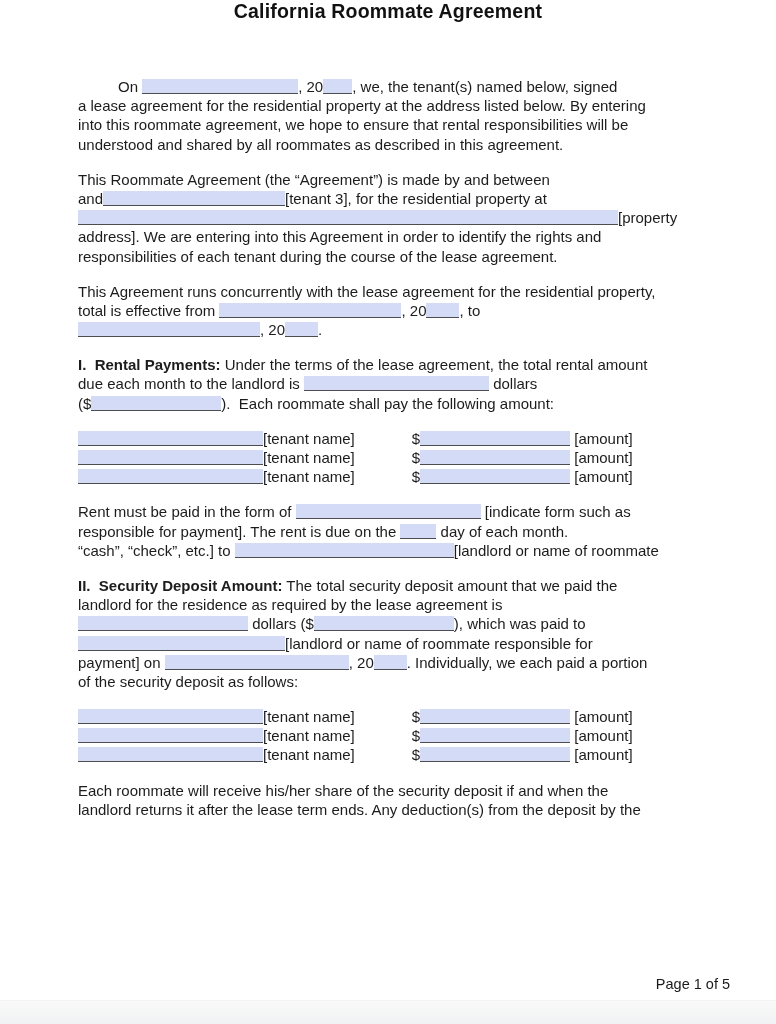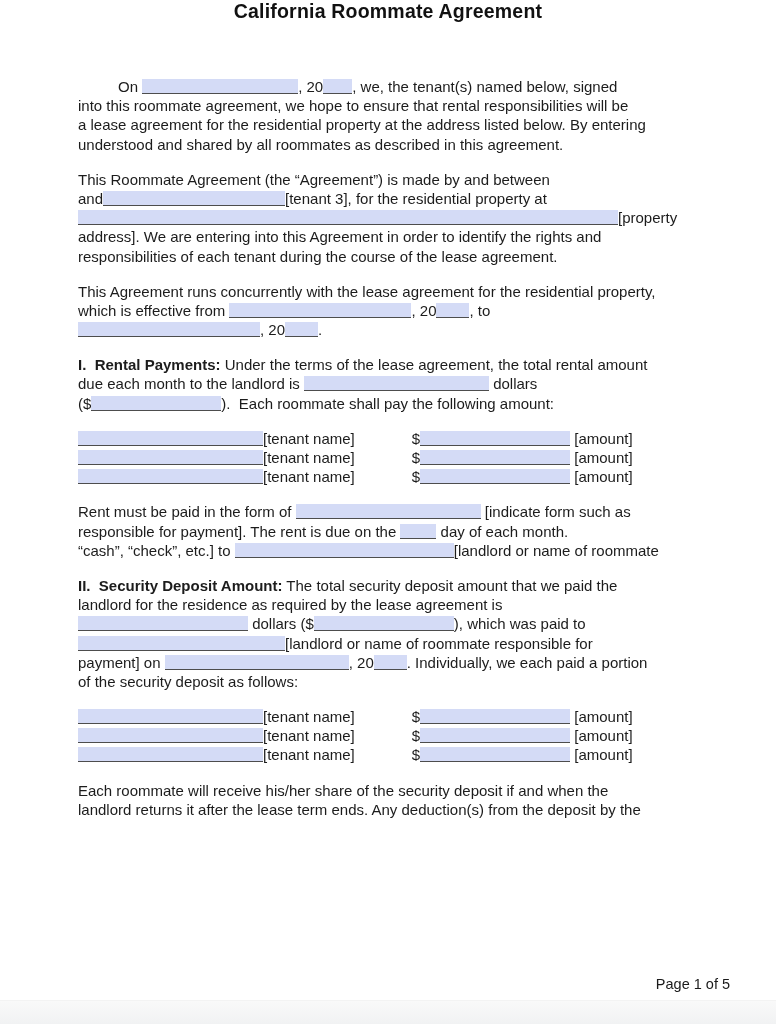--- a/index.html
+++ b/index.html
@@ -42,34 +42,34 @@
   }
 </style>
 </head>
 <body>
 
 <div class="page">
   <div class="doc-title">California Roommate Agreement</div>
   <div class="doc-body">
       <div class="para">
         <div class="line"><span class="sp" style="width: 40px;"></span><span class="txt">On </span><span class="bl" style="width: 156px;"></span><span class="txt">, 20</span><span class="bl" style="width: 29px;"></span><span class="txt">, we, the tenant(s) named below, signed</span></div>
+        <div class="line"><span class="txt">a lease agreement for the residential property at the address listed below. By entering</span></div>
         <div class="line"><span class="txt">into this roommate agreement, we hope to ensure that rental responsibilities will be</span></div>
-        <div class="line"><span class="txt">a lease agreement for the residential property at the address listed below. By entering</span></div>
         <div class="line"><span class="txt">understood and shared by all roommates as described in this agreement.</span></div>
       </div>
       <div class="para">
         <div class="line"><span class="txt">This Roommate Agreement (the “Agreement”) is made by and between</span></div>
         <div class="line"><span class="txt">and</span><span class="bl" style="width: 182px;"></span><span class="txt">[tenant 3], for the residential property at</span></div>
         <div class="line"><span class="bl" style="width: 540px;"></span><span class="txt">[property</span></div>
         <div class="line"><span class="txt">address]. We are entering into this Agreement in order to identify the rights and</span></div>
         <div class="line"><span class="txt">responsibilities of each tenant during the course of the lease agreement.</span></div>
       </div>
       <div class="para">
         <div class="line"><span class="txt">This Agreement runs concurrently with the lease agreement for the residential property,</span></div>
-        <div class="line"><span class="txt">which is effective from </span><span class="bl" style="width: 182px;"></span><span class="txt">, 20</span><span class="bl" style="width: 33px;"></span><span class="txt">, to</span></div>
+        <div class="line"><span class="txt">total is effective from </span><span class="bl" style="width: 182px;"></span><span class="txt">, 20</span><span class="bl" style="width: 33px;"></span><span class="txt">, to</span></div>
         <div class="line"><span class="bl" style="width: 182px;"></span><span class="txt">, 20</span><span class="bl" style="width: 33px;"></span><span class="txt">.</span></div>
       </div>
       <div class="para">
         <div class="line"><span class="txt bold">I.  Rental Payments:</span><span class="txt"> Under the terms of the lease agreement, the total rental amount</span></div>
         <div class="line"><span class="txt">due each month to the landlord is </span><span class="bl" style="width: 185px;"></span><span class="txt"> dollars</span></div>
         <div class="line"><span class="txt">($</span><span class="bl" style="width: 130px;"></span><span class="txt">).  Each roommate shall pay the following amount:</span></div>
       </div>
       <div class="para">
         <div class="line"><span class="bl" style="width: 185px;"></span><span class="txt">[tenant name]</span><span class="sp" style="width: 57px;"></span><span class="txt">$</span><span class="bl" style="width: 150px;"></span><span class="txt"> [amount]</span></div>
         <div class="line"><span class="bl" style="width: 185px;"></span><span class="txt">[tenant name]</span><span class="sp" style="width: 57px;"></span><span class="txt">$</span><span class="bl" style="width: 150px;"></span><span class="txt"> [amount]</span></div>

